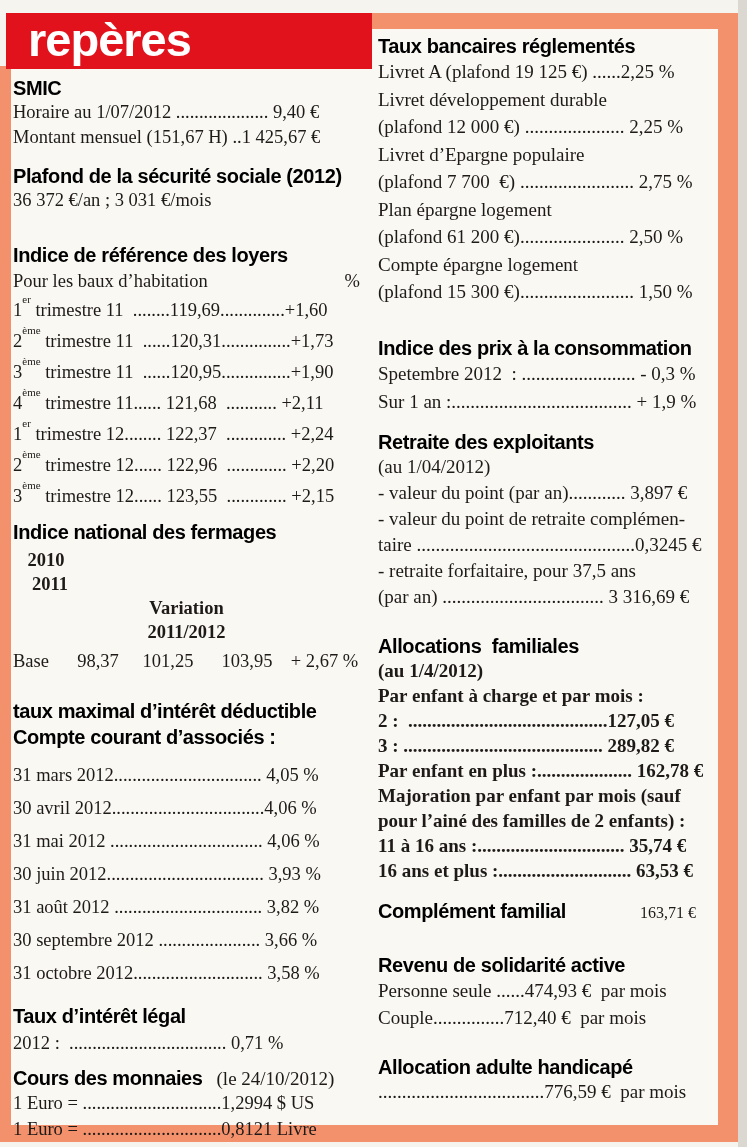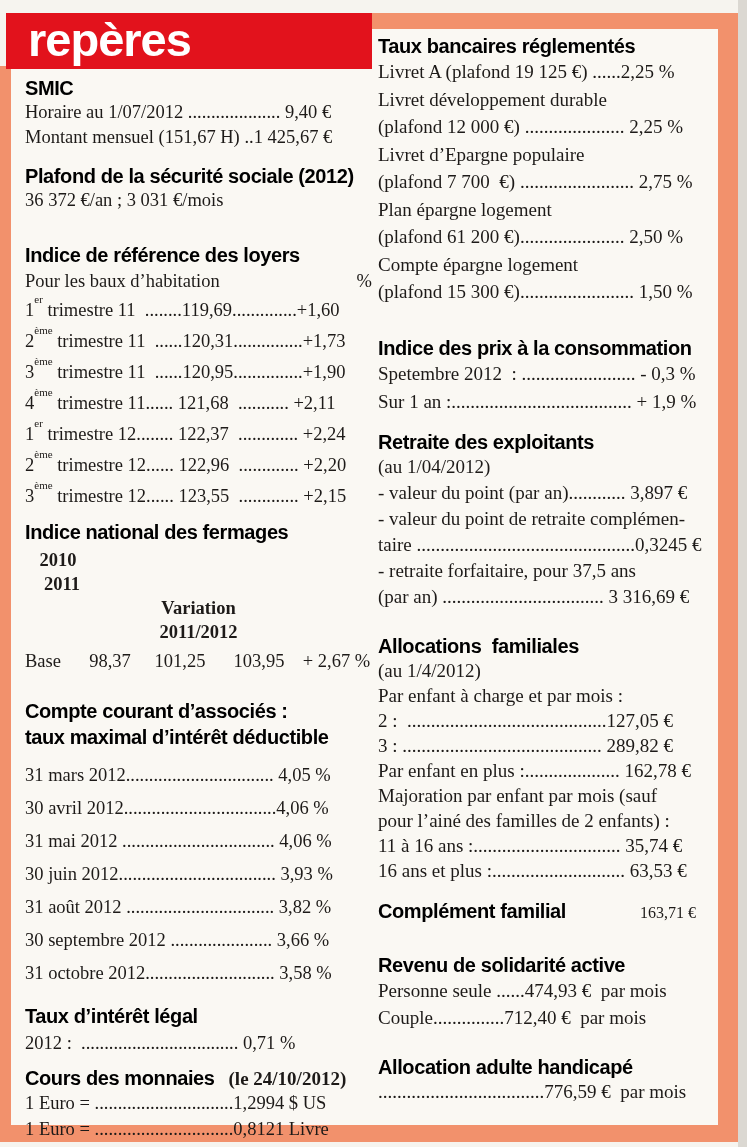--- a/index.html
+++ b/index.html
@@ -23,21 +23,21 @@
     position:absolute;left:6px;top:13px;width:366px;height:56px;
     background:#e2121c;
   }
   .banner .title{
     font-family:"Liberation Sans", sans-serif;
     font-weight:bold;color:#ffffff;
     font-size:47px;line-height:54px;letter-spacing:-1px;
     padding-left:22px;
   }
   
-  .col-left{position:absolute;left:25px;top:76px;width:347px;}
+  .col-left{position:absolute;left:13px;top:76px;width:347px;}
   .col-right{position:absolute;left:378px;top:34px;width:338px;}
   .h{
     font-family:"Liberation Sans", sans-serif;
     font-weight:bold;color:#000000;
     font-size:20px;line-height:24px;letter-spacing:-0.4px;
     white-space:pre-wrap;
   }
   .line{font-size:18.5px;line-height:25px;white-space:pre-wrap;}
   .col-right .line{font-size:19px;line-height:26px;}
   
@@ -54,36 +54,36 @@
   .sec-compte .rows{margin-top:9px;}
   .sec-tauxlegal{margin-bottom:8px;}
   .sec-tauxlegal .line{line-height:30px;}
   .sec-monnaies .line{line-height:26px;}
   .sec-bancaires{margin-bottom:30px;}
   .sec-bancaires .line{line-height:27.5px;}
   .sec-prix{margin-bottom:14px;}
   .sec-prix .line{line-height:28px;}
   .sec-retraite{margin-bottom:24px;}
   .sec-allocfam{margin-bottom:16px;}
-  .sec-allocfam .line{line-height:25px;}
+  .sec-allocfam .line{line-height:25px;font-weight:bold;}
   .sec-complement{margin-bottom:30px;}
   .sec-rsa{margin-bottom:24px;}
   .sec-rsa .line{line-height:27px;}
   sup.ord{font-size:11px;line-height:0;position:relative;top:-6px;}
   
   .ferm-head{display:flex;font-weight:bold;font-size:18.5px;line-height:24px;margin-top:4px;flex-direction:column;}
   .ferm-row{display:flex;font-size:18.5px;line-height:26px;margin-top:4px;}
   .fc-label{width:52px;}
   .fc-a{width:66px;text-align:center;}
   .fc-b{width:74px;text-align:center;}
   .fc-c{width:84px;text-align:center;}
   .fc-var{flex:1;text-align:center;}
   
   .h-row{display:flex;align-items:baseline;}
-  .h-row .suffix{font-family:"Liberation Serif", serif;font-weight:bold;color:#1d1a18;font-size:19px;margin-left:14px;letter-spacing:0;}
+  .h-row .suffix{font-family:"Liberation Serif", serif;font-weight:normal;color:#1d1a18;font-size:19px;margin-left:14px;letter-spacing:0;}
   .h-row .value{font-family:"Liberation Serif", serif;font-weight:normal;color:#1d1a18;font-size:16px;margin-left:auto;margin-right:20px;letter-spacing:0;text-align:center;}
 </style>
 </head>
 <body>
 
 <div class="page">
 
   <div class="content-box"></div>
   <div class="frame-top-right"></div>
   <div class="frame-right"></div>
@@ -137,22 +137,22 @@
       <div class="ferm-row">
         <span class="fc-label">Base</span>
         <span class="fc-a">98,37</span>
         <span class="fc-b">101,25</span>
         <span class="fc-c">103,95</span>
         <span class="fc-var">+ 2,67 %</span>
       </div>
     </div>
 
     <div class="sec sec-compte">
+      <div class="h">taux maximal d’intérêt déductible</div>
       <div class="h">Compte courant d’associés :</div>
-      <div class="h">taux maximal d’intérêt déductible</div>
       <div class="rows">
         <div class="line">31 mars 2012................................ 4,05 %</div>
         <div class="line">30 avril 2012.................................4,06 %</div>
         <div class="line">31 mai 2012 ................................. 4,06 %</div>
         <div class="line">30 juin 2012.................................. 3,93 %</div>
         <div class="line">31 août 2012 ................................ 3,82 %</div>
         <div class="line">30 septembre 2012 ...................... 3,66 %</div>
         <div class="line">31 octobre 2012............................ 3,58 %</div>
       </div>
     </div>

